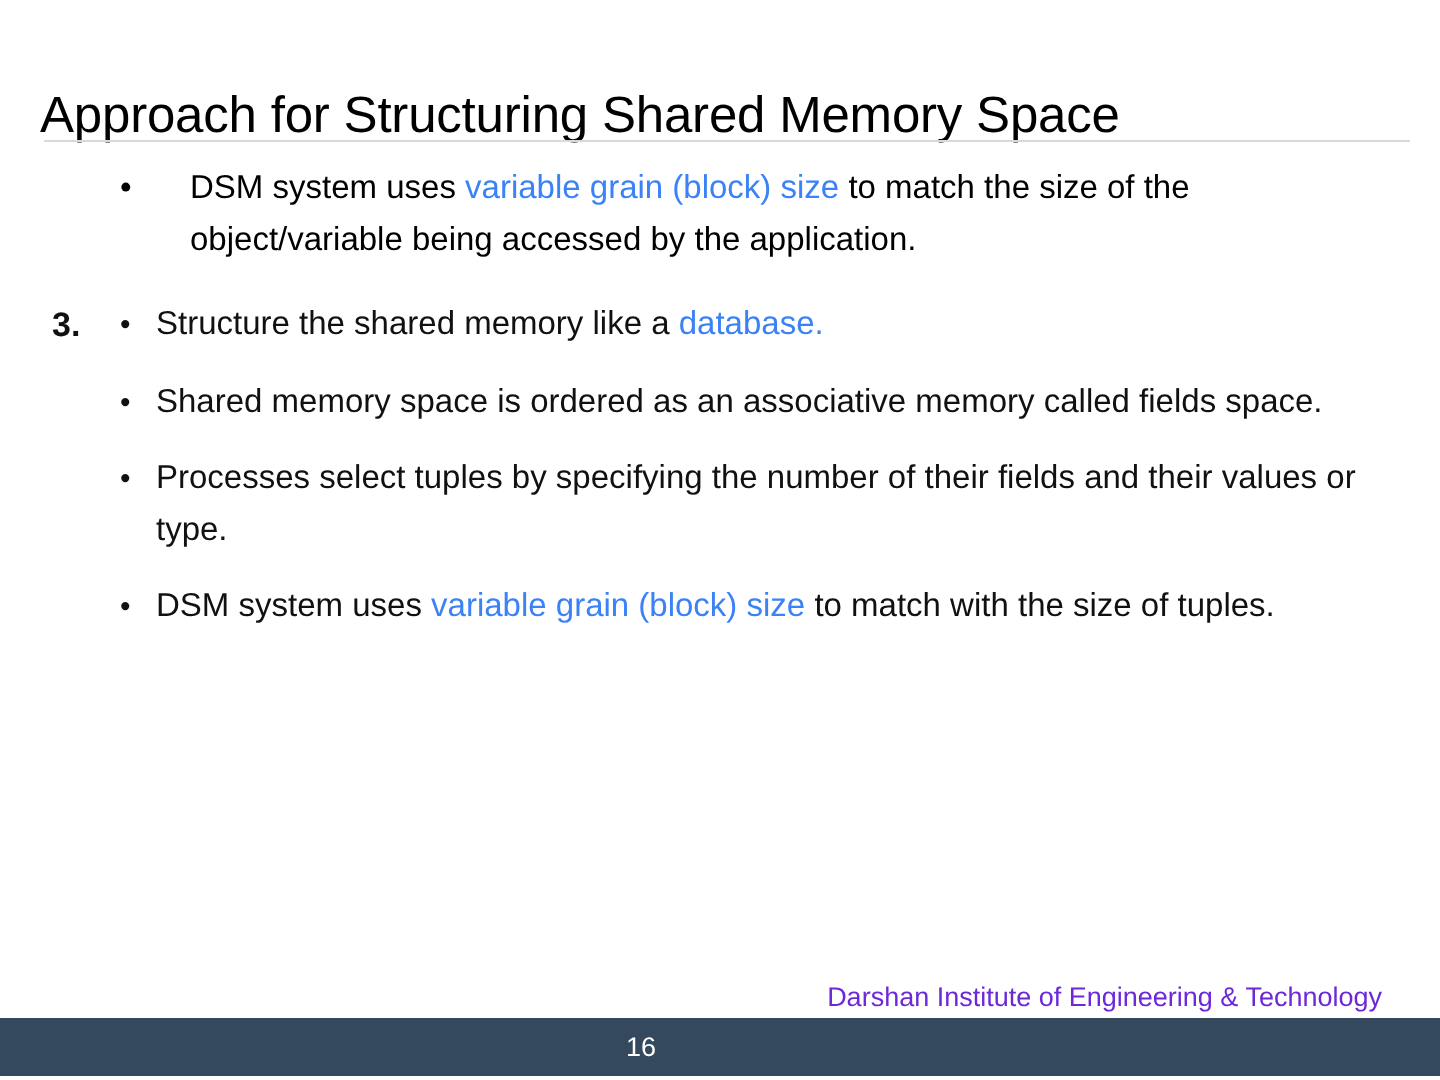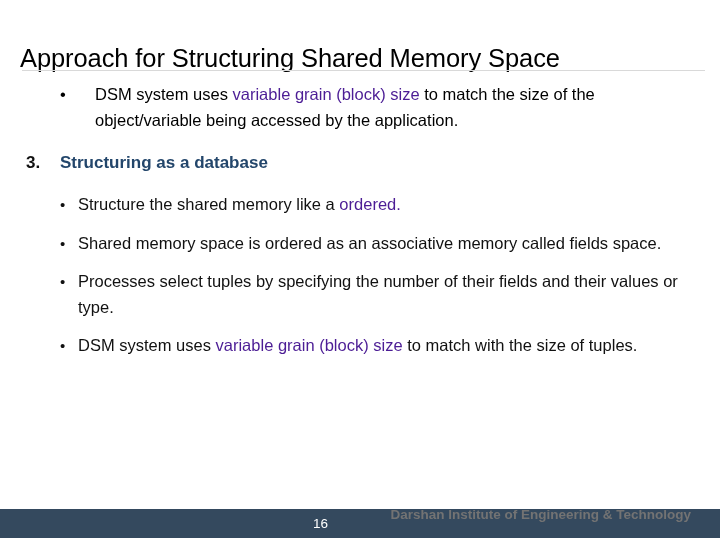--- a/index.html
+++ b/index.html
@@ -104,21 +104,21 @@
   .lvl2.nojust { text-align: left; }
   .lvl2 .marker {
     position: absolute;
     left: 60px;
     top: 0;
     font-size: 15px;
     line-height: 25.5px;
     color: #111111;
   }
 
-  .red { color: #4c1d95; }
+  .red { color: #3b82f6; }
 
   
   .footer-bar {
     position: absolute;
     left: 0;
     top: 509px;
     width: 720px;
     height: 29px;
     background: #34495E;
   }
@@ -136,48 +136,47 @@
     left: 313px;
     top: 515px;
     font-size: 13.5px;
     line-height: 18px;
     color: #ffffff;
     white-space: nowrap;
   }
   .footer-right {
     position: absolute;
     right: 9px;
-    top: 506px;
+    top: 490px;
     font-size: 13.5px;
     line-height: 18px;
-    color: #737373;
+    color: #6d28d9;
     white-space: nowrap;
-    font-weight: bold;
   }
 </style>
 </head>
 <body>
 
 <div class="slide">
 
   <h1 class="slide-title">Approach for Structuring Shared Memory Space</h1>
   <div class="title-rule"></div>
 
   <div class="body-area">
 
     <p class="lvl1">
       <span class="marker">•</span><span>DSM system uses </span><span class="red">variable grain (block) size</span><span> to match the size of the object/variable being accessed by the application.</span>
     </p>
 
     <p class="num-head">
-      <span class="num">3.</span><span>Structuring as a database</span>
+      <span class="num">3.</span>
     </p>
 
     <p class="lvl2 nojust">
-      <span class="marker">•</span><span>Structure the shared memory like a </span><span class="red">ordered.</span><span></span>
+      <span class="marker">•</span><span>Structure the shared memory like a </span><span class="red">database.</span><span></span>
     </p>
 
     <p class="lvl2">
       <span class="marker">•</span><span>Shared memory space is ordered as an associative memory called fields space.</span>
     </p>
 
     <p class="lvl2 nojust">
       <span class="marker">•</span><span>Processes select tuples by specifying the number of their fields and their values or type.</span>
     </p>
 

